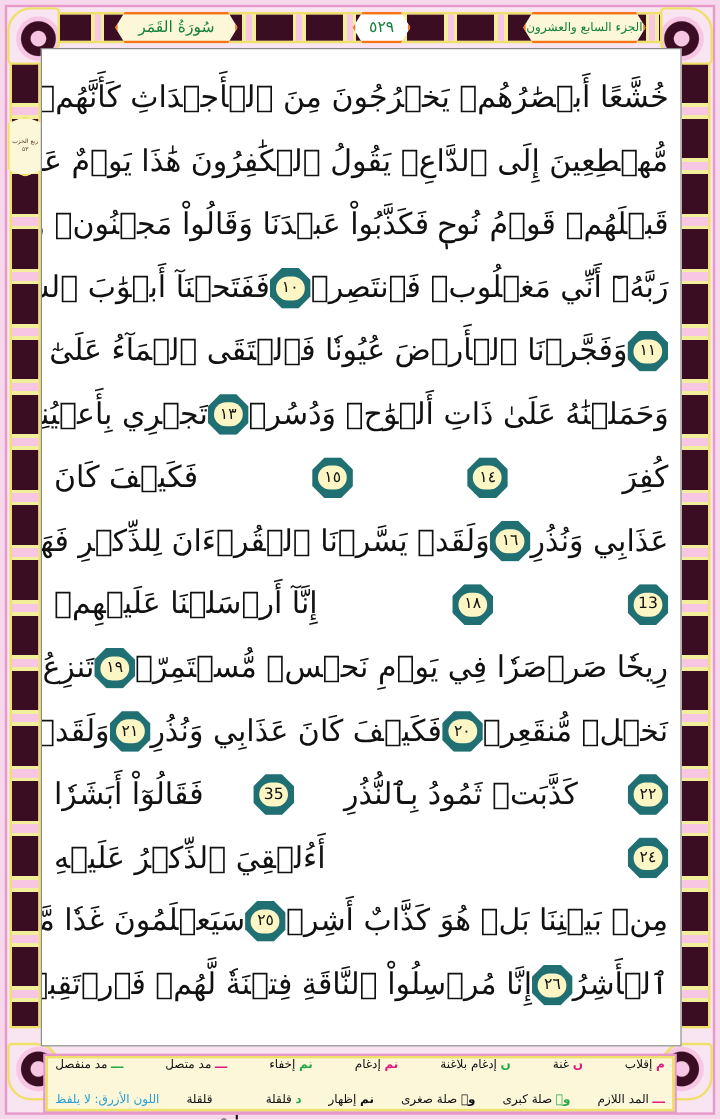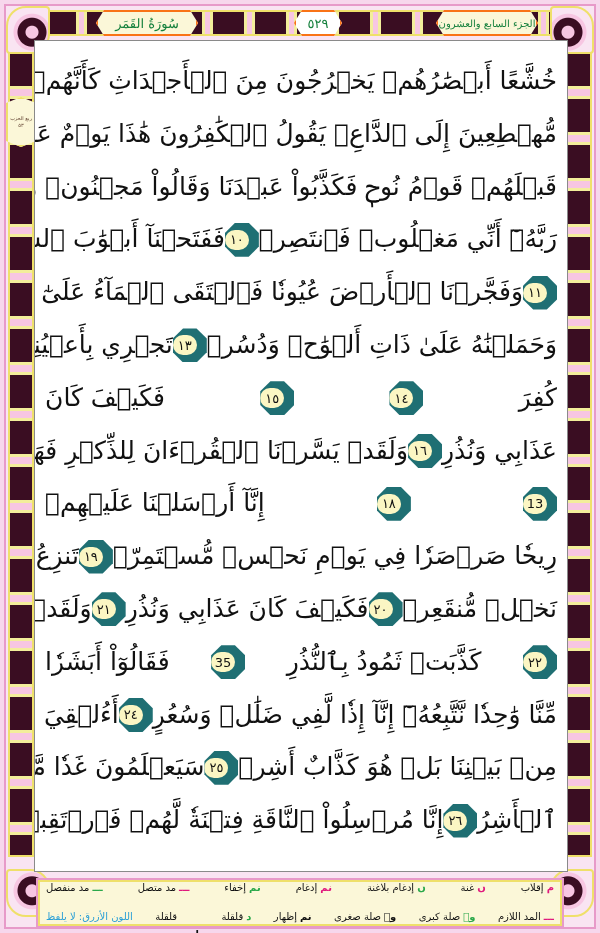--- a/index.html
+++ b/index.html
@@ -70,21 +70,21 @@
   .lines { position: absolute; left: 0; right: 0; top: 14px; }
   .line {
     height: 52.8px; line-height: 52.8px;
     direction: rtl; text-align: justify; text-align-last: justify;
     font-family: "DejaVu Sans", sans-serif; font-size: 25px; color: #111;
     padding: 0 10px; white-space: nowrap; overflow: hidden;
     display: flex; flex-direction: row; justify-content: space-between; align-items: center;
   }
   .seg { display: inline-block; white-space: nowrap; }
   .ayah {
-    display: inline-flex; align-items: center; justify-content: flex-end;
+    display: inline-flex; align-items: center; justify-content: center;
     width: 34px; height: 34px; flex: 0 0 34px;
     background: #1f6f73;
     clip-path: polygon(30% 0, 70% 0, 100% 30%, 100% 70%, 70% 100%, 30% 100%, 0 70%, 0 30%);
     position: relative;
   }
   .ayah span {
     width: 24px; height: 20px; border-radius: 10px; background: #fbf6c3;
     display: flex; align-items: center; justify-content: center;
     font-size: 13px; color: #111; font-family: "DejaVu Sans", sans-serif; line-height: 1;
   }
@@ -200,21 +200,20 @@
           <span class="ayah">
             <span>٢٢</span>
           </span>
           <span class="seg">كَذَّبَتۡ ثَمُودُ بِٱلنُّذُرِ</span>
           <span class="ayah">
             <span>35</span>
           </span>
           <span class="seg">فَقَالُوٓاْ أَبَشَرٗا</span>
         </div>
         <div class="line">
-          <span class="seg">مِّنَّا وَٰحِدٗا نَّتَّبِعُهُۥٓ إِنَّآ إِذٗا لَّفِي ضَلَٰلٖ وَسُعُرٍ</span>
           <span class="ayah">
             <span>٢٤</span>
           </span>
           <span class="seg">أَءُلۡقِيَ ٱلذِّكۡرُ عَلَيۡهِ</span>
         </div>
         <div class="line">
           <span class="seg">مِنۢ بَيۡنِنَا بَلۡ هُوَ كَذَّابٌ أَشِرٞ</span>
           <span class="ayah">
             <span>٢٥</span>
           </span>

